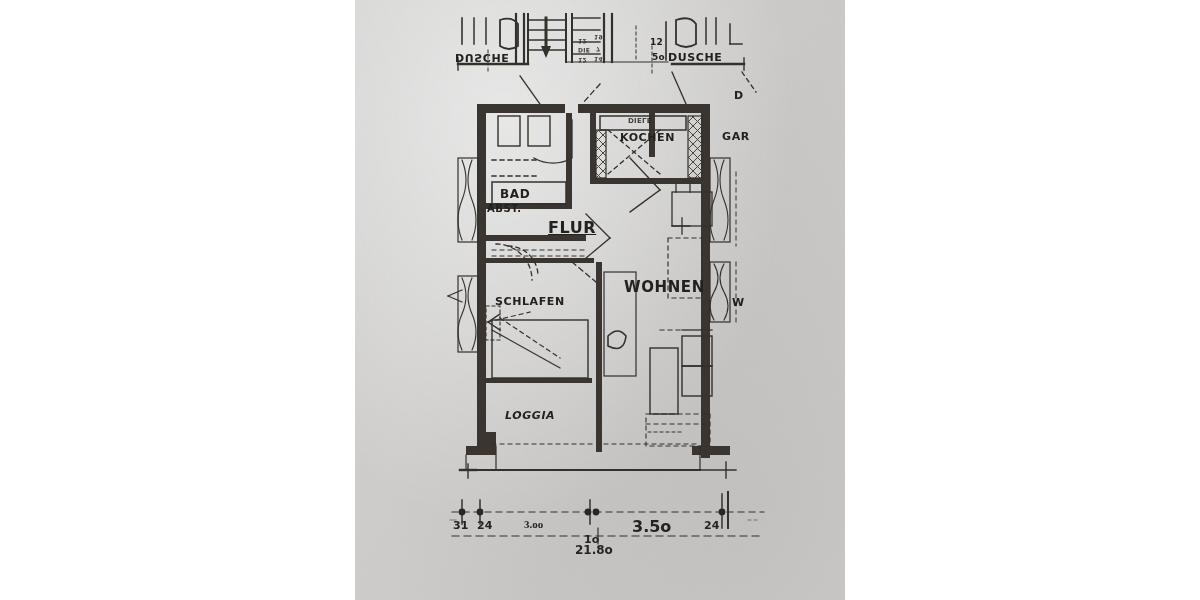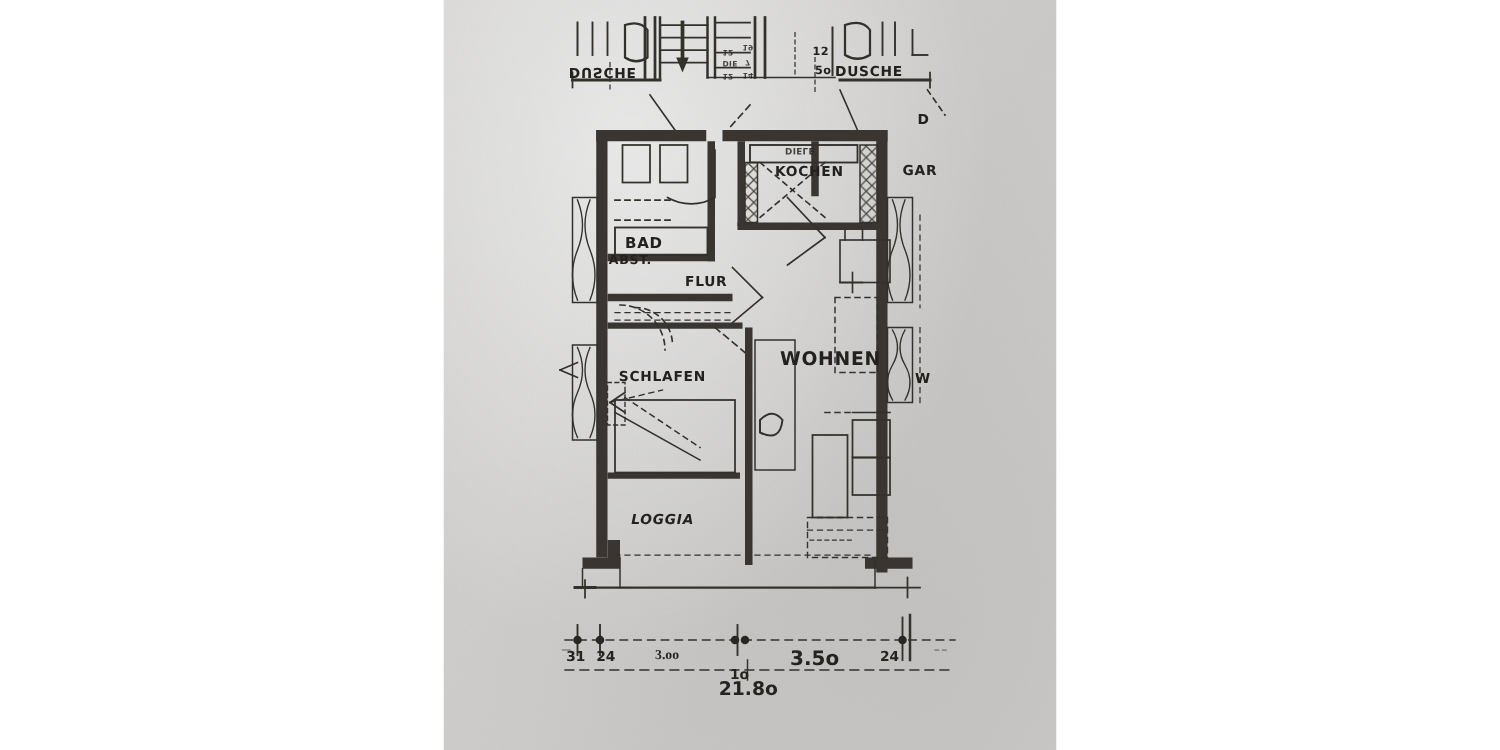--- a/index.html
+++ b/index.html
@@ -293,21 +293,21 @@
   </svg>
 
   <div>
 
     <div class="lbl mirror blur1" style="left:455px;top:52px;font-size:11px;">DUSCHE</div>
     <div class="lbl blur1" style="left:668px;top:52px;font-size:11px;">DUSCHE</div>
     <div class="lbl blur1" style="left:620px;top:132px;font-size:11px;">KOCHEN</div>
     <div class="lbl blur1" style="left:722px;top:131px;font-size:11px;">GAR</div>
     <div class="lbl blur1" style="left:500px;top:188px;font-size:12px;">BAD</div>
     <div class="lbl blur1" style="left:487px;top:204px;font-size:10px;">ABST.</div>
-    <div class="lbl blur1" style="left:548px;top:220px;font-size:11px;">FLUR</div>
+    <div class="lbl blur1" style="left:548px;top:220px;font-size:16px;text-decoration:underline;">FLUR</div>
     <div class="lbl blur1" style="left:495px;top:296px;font-size:11px;">SCHLAFEN</div>
     <div class="lbl blur1" style="left:624px;top:280px;font-size:15px;">WOHNEN</div>
     <div class="lbl blur1" style="left:505px;top:410px;font-size:11px;font-style:italic;">LOGGIA</div>
 
     <div class="lbl blur1" style="left:734px;top:90px;font-size:11px;">D</div>
     <div class="lbl blur1" style="left:732px;top:297px;font-size:11px;">W</div>
 
     <div class="lbl sm blur1" style="left:650px;top:38px;font-size:9px;">12</div>
     <div class="lbl sm blur1" style="left:652px;top:53px;font-size:9px;">5o</div>
     <div class="lbl sm mirror faint" style="left:628px;top:116px;font-size:7px;">DIELE</div>
@@ -318,17 +318,17 @@
     <div class="lbl sm mirror faint" style="left:594px;top:34px;font-size:6px;">19</div>
     <div class="lbl sm mirror faint" style="left:596px;top:46px;font-size:6px;">7</div>
     <div class="lbl sm mirror faint" style="left:594px;top:56px;font-size:6px;">14</div>
 
     <div class="dim blur1" style="left:453px;top:520px;font-size:11px;">31</div>
     <div class="dim blur1" style="left:477px;top:520px;font-size:11px;">24</div>
     <div class="dim blur1" style="left:524px;top:519px;font-size:11px;font-family:Liberation Serif, serif;">3.oo</div>
     <div class="dim blur1" style="left:584px;top:534px;font-size:11px;">1o</div>
     <div class="dim blur1" style="left:632px;top:519px;font-size:16px;">3.5o</div>
     <div class="dim blur1" style="left:704px;top:520px;font-size:11px;">24</div>
-    <div class="dim blur1" style="left:575px;top:544px;font-size:15px;">21.8o</div>
+    <div class="dim blur1" style="left:575px;top:544px;font-size:12px;">21.8o</div>
 
   </div>
 
 </div>
 
 </body></html>

